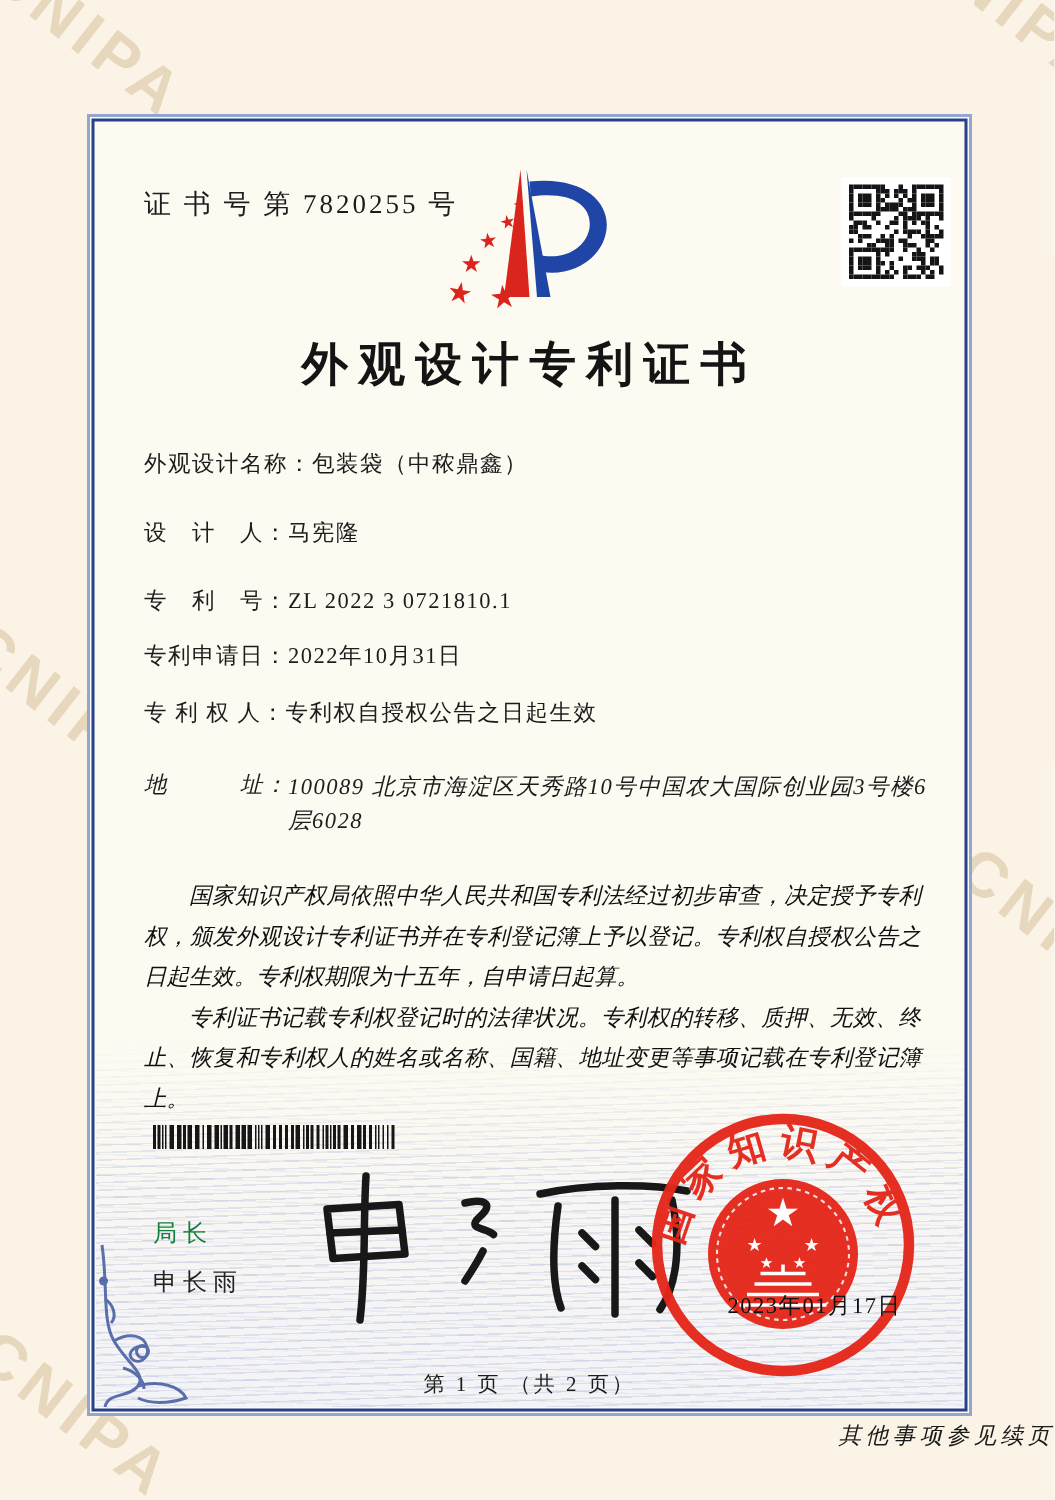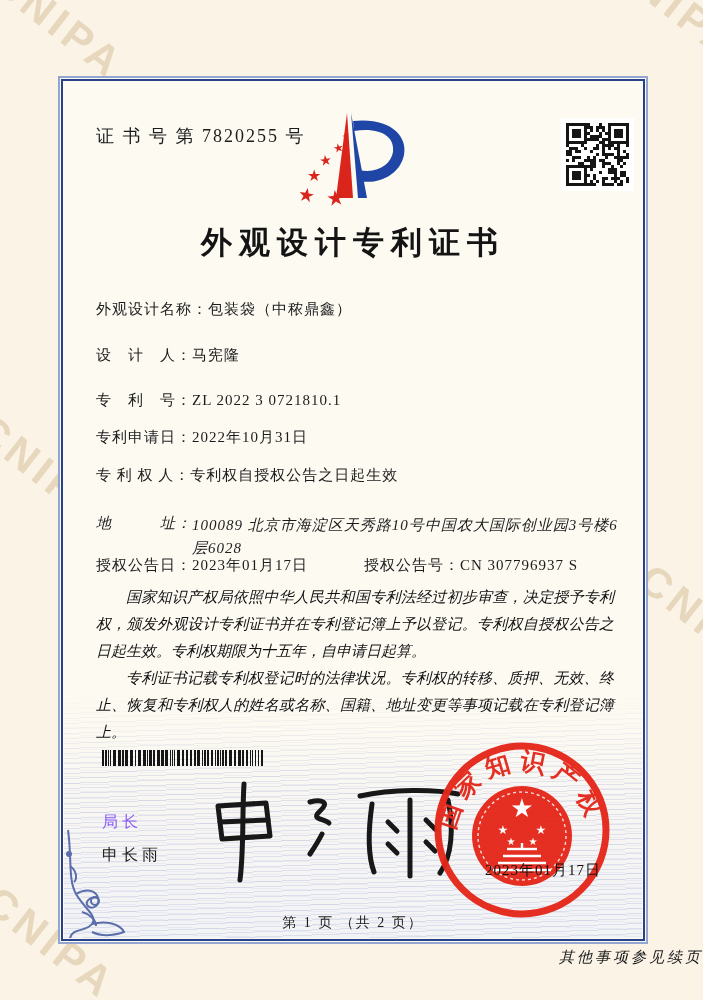--- a/index.html
+++ b/index.html
@@ -58,21 +58,21 @@
     position:absolute; left:36px; top:506px; width:518px; z-index:2;
     font-family:"DejaVu Serif", serif; font-style:italic;
     font-size:15px; line-height:27px; color:#101010; text-align:justify;
   }
   .paras p{ margin:0; text-indent:2em; }
   
   .barcode{ position:absolute; left:42px; top:672px; height:16px; display:flex; align-items:stretch; z-index:2; }
   .barcode b{ display:block; background:#161616; height:16px; }
   .barcode s{ display:block; height:16px; }
   
-  .sig-role{ position:absolute; left:42px; top:734px; font-family:"Liberation Sans", sans-serif; font-size:16px; letter-spacing:4px; z-index:2; color:#8b5cf6;}
+  .sig-role{ position:absolute; left:42px; top:734px; font-family:"Liberation Sans", sans-serif; font-size:16px; letter-spacing:4px; z-index:2; color:#15803d;}
   .sig-name{ position:absolute; left:42px; top:767px; font-family:"Liberation Sans", sans-serif; font-size:16px; letter-spacing:4px; z-index:2; color:#222;}
   .sig-hand{ position:absolute; left:122px; top:698px; z-index:2; }
   
   .seal{ position:absolute; left:371px; top:661px; z-index:3; opacity:0.96; }
   .seal-date{
     position:absolute; left:383px; top:783px; width:200px; z-index:4;
     font-size:15px; letter-spacing:1px; color:#111; text-align:center;
   }
   
   .page-no{ position:absolute; left:0; top:836px; width:100%; text-align:center; font-size:14px; letter-spacing:2px; z-index:2; }
@@ -583,23 +583,20 @@
       <span class="lbl">专　利　号：</span><span class="val">ZL 2022 3 0721810.1</span>
     </div>
     <div class="frow" style="top:350px;">
       <span class="lbl">专利申请日：</span><span class="val">2022年10月31日</span>
     </div>
     <div class="frow" style="top:388px;">
       <span class="lbl">专 利 权 人：</span><span class="val">专利权自授权公告之日起生效</span>
     </div>
     <div class="frow" style="top:436px;font-style:italic;">
       <span class="lbl" style="vertical-align:top;">地　　　址：</span><span class="val addr-wrap">100089 北京市海淀区天秀路10号中国农大国际创业园3号楼6层6028</span>
-    </div>
-    <div class="frow" style="top:478px;">
-      <span class="lbl">授权公告日：</span><span class="val">2023年01月17日</span><span class="lbl grant2">授权公告号：</span><span class="val">CN 307796937 S</span>
     </div>
 
     <div class="paras">
       <p>国家知识产权局依照中华人民共和国专利法经过初步审查，决定授予专利权，颁发外观设计专利证书并在专利登记簿上予以登记。专利权自授权公告之日起生效。专利权期限为十五年，自申请日起算。</p>
       <p>专利证书记载专利权登记时的法律状况。专利权的转移、质押、无效、终止、恢复和专利权人的姓名或名称、国籍、地址变更等事项记载在专利登记簿上。</p>
     </div>
 
     <div class="barcode">
         <b style="width: 2px;"></b>
         <s style="width: 1px;"></s>

